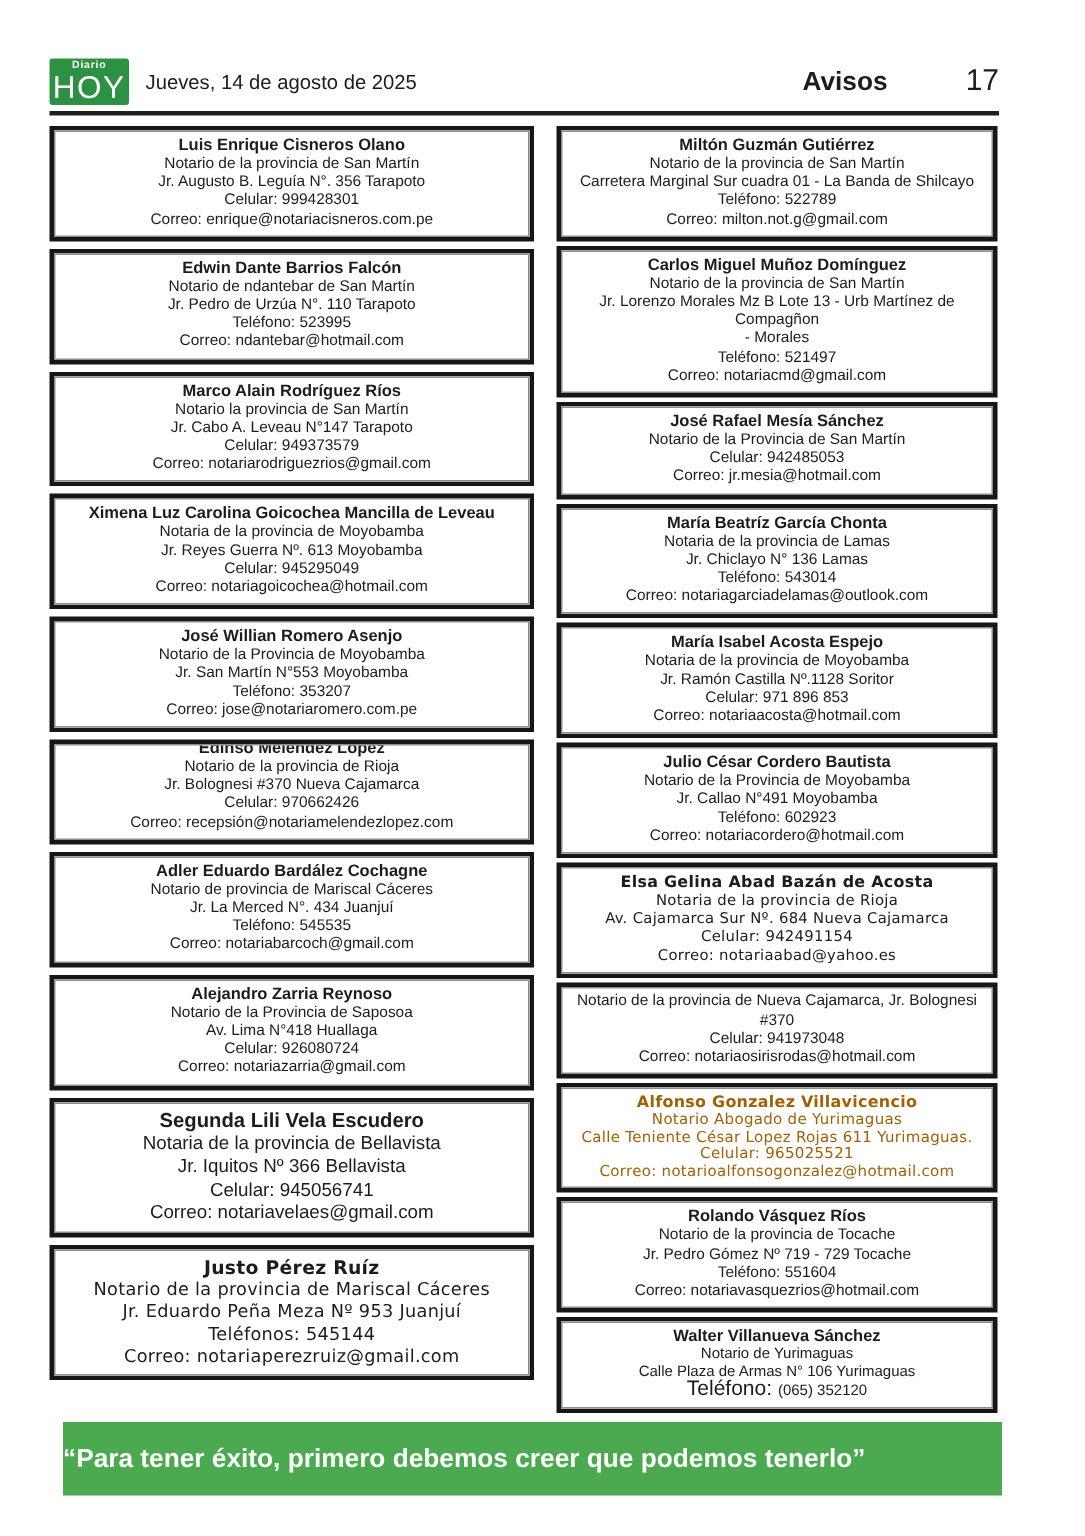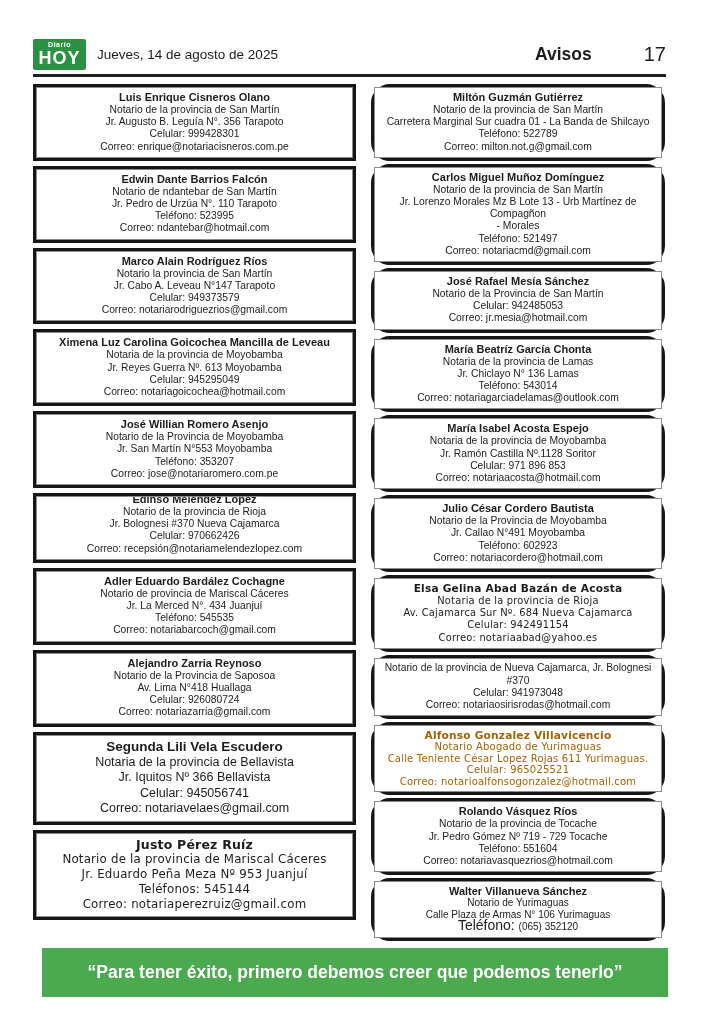--- a/index.html
+++ b/index.html
@@ -15,35 +15,35 @@
     position:absolute; left:33px; top:34px; width:633px; height:43px;
     display:flex; align-items:center;
     border-bottom:3px solid #1f1f1f;
   }
   .logo {
     width:53px; height:31px; border-radius:2px;
     background:#2d9144; color:#fff; text-align:center;
     display:flex; flex-direction:column; justify-content:center; line-height:1;
   }
   .logo-top { font-size:7px; font-weight:bold; letter-spacing:0.5px; margin-bottom:1px; }
-  .logo-main { font-size:18px; font-weight:bold; letter-spacing:1px; }
+  .logo-main { font-size:21px; font-weight:normal; letter-spacing:1px; }
   .header-date { font-size:13.5px; margin-left:11px; margin-right:auto; }
   .header-section { font-size:17.5px; font-weight:bold; margin-right:52px; }
   .header-page { font-size:20px; font-weight:normal; }
 
   
   .col { position:absolute; top:84px; }
   .col-left  { left:33px;  width:323px; }
   .col-right { left:371px; width:294px; }
 
   .box {
     border:3px solid #161616; padding:0; background:#fff;
   }
   .col-left  .box { margin-bottom:5px; }
-  .col-right .box { margin-bottom:3px;border-radius:19px; }
+  .col-right .box { margin-bottom:3px; }
   .box-inner {
     border:1px solid #8c8c8c; background:#fff;
     text-align:center; padding:3px 3px 4px; overflow:hidden;
   }
   .card-title { font-weight:bold; font-size:11px;  line-height:13px; }
   .card-line  { font-size:10.3px; line-height:12.2px; }
 
   
   .clip-title .card-title { margin-top:-7px; }
 
@@ -64,21 +64,21 @@
 
   .tight .card-title { line-height:12px; }
   .tight .card-line  { font-size:10px; line-height:11.6px; }
 
   .line-prefix { font-size:14px; }
 
   
   .footer-banner {
     position:absolute; left:42px; top:948px; width:626px; height:49px;
     background:#4ba94f; color:#ffffff;
-    display:flex; align-items:center; justify-content:center;
+    display:flex; align-items:center; justify-content:flex-start;
     font-size:17.5px; font-weight:bold;
   }
 </style>
 </head>
 <body>
 
 <div class="page">
 
   <div class="header">
     <div class="logo" style="background: rgb(45, 145, 68);">

